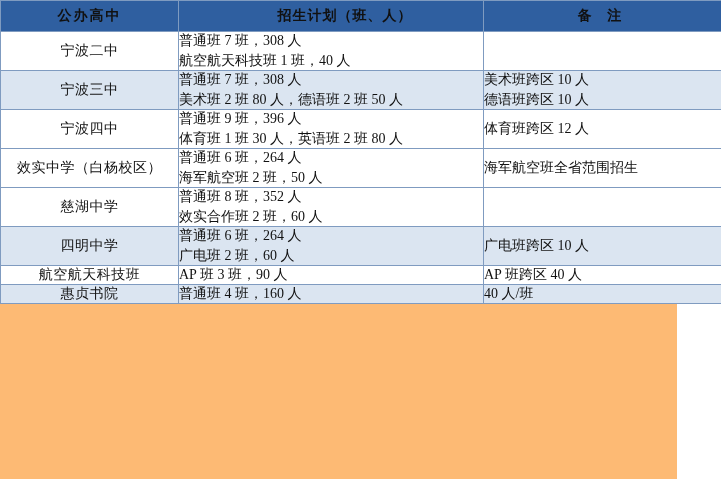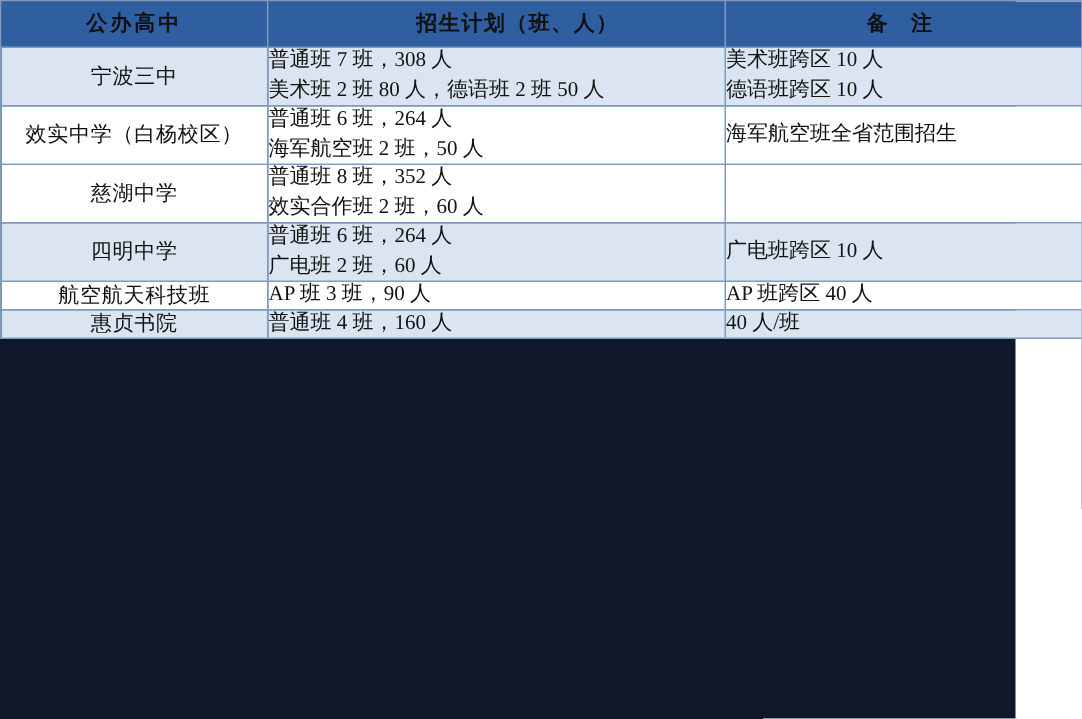--- a/index.html
+++ b/index.html
@@ -10,21 +10,21 @@
   body {
     width: 721px;
     height: 479px;
     font-family: "Liberation Serif", "DejaVu Serif", serif;
     overflow: hidden;
   }
   .sheet {
     width: 677px;
     height: 479px;
     position: relative;
-    background: #0f172a;
+    background: #fdba74;
     box-sizing: border-box;
   }
   table.plan {
     border-collapse: collapse;
     width: 721px;
     table-layout: fixed;
   }
   table.plan col.c0 { width: 178px; }
   table.plan col.c1 { width: 305px; }
   table.plan col.c2 { width: 238px; }
@@ -78,29 +78,47 @@
         <col class="c2">
     </colgroup>
     <thead>
       <tr>
         <th class="hdr-left">公办高中</th>
         <th class="hdr-mid">招生计划（班、人）</th>
         <th class="hdr-right">备  注</th>
       </tr>
     </thead>
     <tbody>
+        <tr class="band-b">
+          <td class="school">宁波二中</td>
+          <td class="plan-cell">
+            <span class="ln">普通班 7 班，308 人</span>
+            <span class="ln">航空航天科技班 1 班，40 人</span>
+          </td>
+          <td class="note-cell"></td>
+        </tr>
         <tr class="band-a">
           <td class="school">宁波三中</td>
           <td class="plan-cell">
             <span class="ln">普通班 7 班，308 人</span>
             <span class="ln">美术班 2 班 80 人，德语班 2 班 50 人</span>
           </td>
           <td class="note-cell">
             <span class="ln">美术班跨区 10 人</span>
             <span class="ln">德语班跨区 10 人</span>
+          </td>
+        </tr>
+        <tr class="band-b">
+          <td class="school">宁波四中</td>
+          <td class="plan-cell">
+            <span class="ln">普通班 9 班，396 人</span>
+            <span class="ln">体育班 1 班 30 人，英语班 2 班 80 人</span>
+          </td>
+          <td class="note-cell">
+            <span class="ln">体育班跨区 12 人</span>
           </td>
         </tr>
         <tr class="band-b">
           <td class="school">效实中学（白杨校区）</td>
           <td class="plan-cell">
             <span class="ln">普通班 6 班，264 人</span>
             <span class="ln">海军航空班 2 班，50 人</span>
           </td>
           <td class="note-cell">
             <span class="ln">海军航空班全省范围招生</span>

